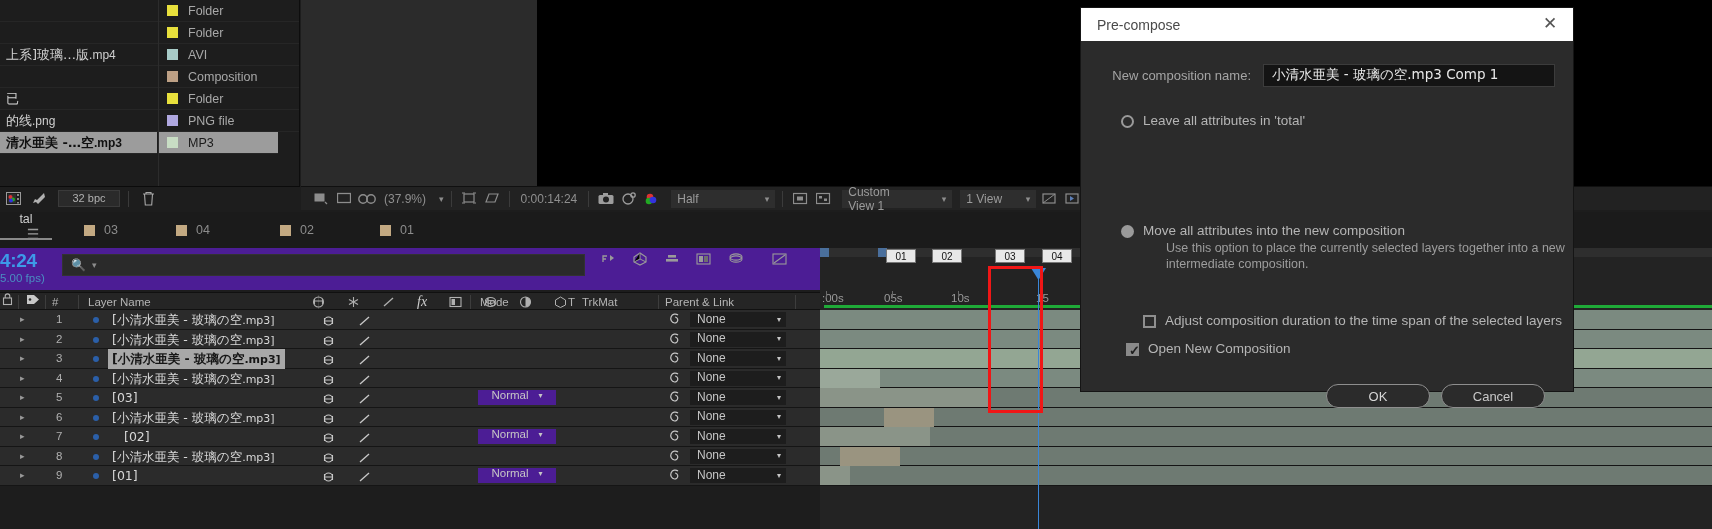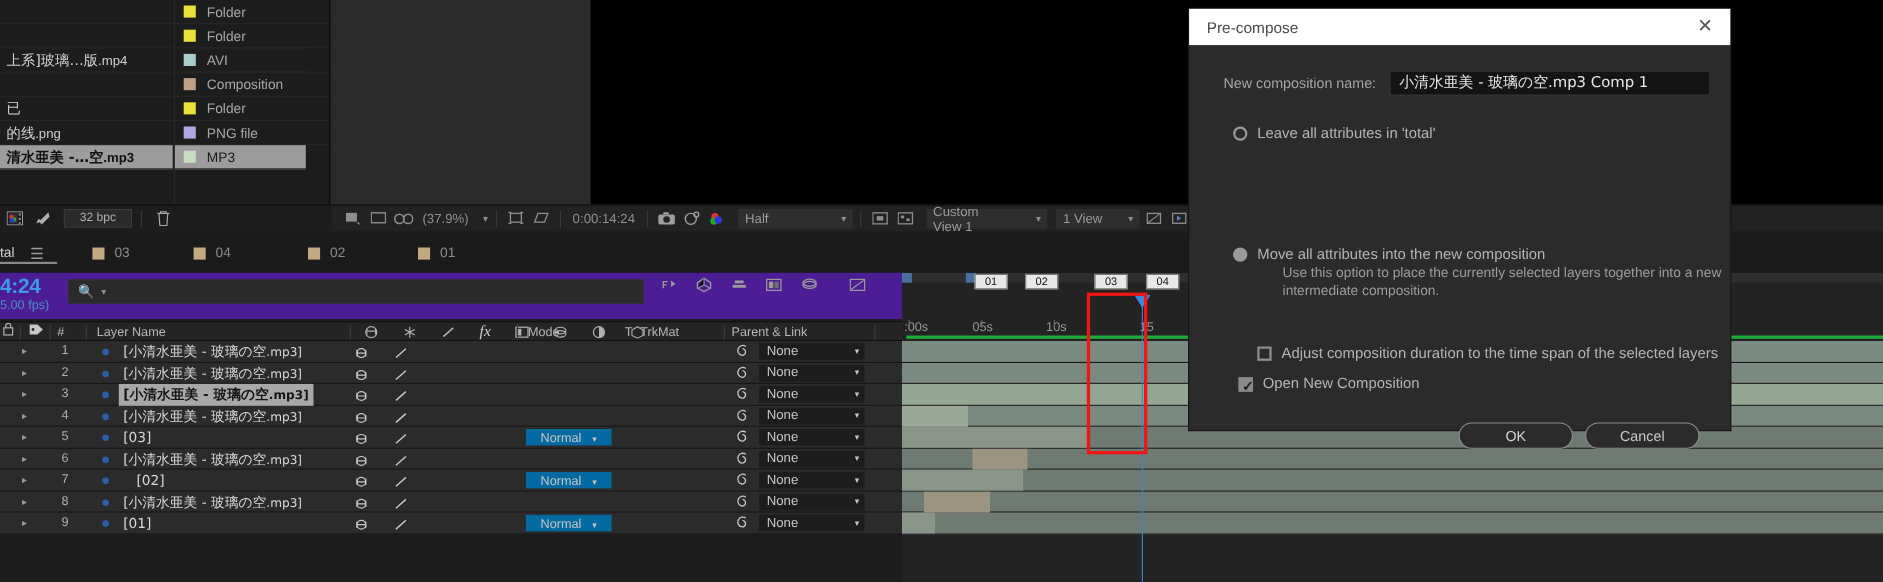--- a/index.html
+++ b/index.html
@@ -66,21 +66,21 @@
   .vt-box { height: 18px; background:#2e2e2e; display:flex; align-items:center; padding: 0 6px; color:#9b9b9b; font-size:12px; }
   .caret { font-size: 9px; color: #8d8d8d; margin-left: 6px; }
   .vt-sep { width:1px; height:16px; background:#3b3b3b; margin:0 4px; }
 
   
   #tl-tabbar {
     position: absolute; left: 0; top: 212px; width: 1712px; height: 36px; background: #1b1b1b;
   }
   .tl-tab { position: absolute; top: 0; height: 36px; display:flex; align-items:center; color:#8c8c8c; font-size:12.5px; }
   .tl-tab .tabsw { width:11px; height:11px; background:#c3a982; margin-right:9px; }
-  .tl-tab.active { color:#cfcfcf; }
+  .tl-tab.active { color:#cfcfcf;flex-direction:column; }
   .tl-tab.active .underline { position:absolute; left:0; right:0; bottom:8px; height:2px; background:#8a8a8a; }
 
   
   #time-row { position: absolute; left: 0; top: 248px; width: 820px; height: 42px; background:#4c1d95; }
   #tc-big { position:absolute; left:0; top:2px; color:#3d9ae8; font-size:19px; font-weight:bold; letter-spacing:-0.3px;}
   #tc-fps { position:absolute; left:0; top:24px; color:#4a8ec2; font-size:11.5px; }
   #search-box {
     position:absolute; left:62px; top:6px; width:523px; height:22px;
     background:#2a2a2a; border:1px solid #323232; display:flex; align-items:center; padding-left:8px;
   }
@@ -99,22 +99,22 @@
   #layer-rows { position:absolute; left:0; top:310px; width:820px; height:219px; }
   .layer-row { position:relative; height:19.5px; border-bottom:1px solid #151515; background:#2b2b2b; }
   .layer-row.sel-name .lname { background:#a8a8a8; color:#161616; font-weight:bold; }
   .lr-cell { position:absolute; top:0; height:19.5px; line-height:19.5px; }
   .twirl { color:#9a9a9a; font-size:9px; }
   .lcolor { width:11px; height:11px; background:#b9ccb4; }
   .lnum { color:#b0b0b0; font-size:11.5px; }
   .lname { padding:0 4px; font-size:12.5px; color:#d8d8d8; white-space:nowrap; font-family:"DejaVu Sans", sans-serif; }
   .lname .ext { font-size:11px; }
   .mode-box {
-    width:78px; height:15px; background:#0369a1; color:#c6c6c6; font-size:11.5px;
-    display:flex; align-items:flex-start; justify-content:center; gap:10px;
+    width:78px; height:15px; background:#4c1d95; color:#c6c6c6; font-size:11.5px;
+    display:flex; align-items:flex-end; justify-content:center; gap:10px;
   }
   .parent-box {
     width:96px; height:15px; background:#1d1d1d; color:#c6c6c6; font-size:12px;
     display:flex; align-items:center; padding-left:7px; justify-content:space-between; padding-right:5px;
   }
   .sq { width:10px; height:10px; background:#3a3a3a; }
   .srcicon { width:12px; height:12px; background:#efefef; border-radius:2px; position:relative; }
   .srcicon:after{ content:''; position:absolute; left:3px; top:3px; width:6px; height:6px; border-radius:50%; background:#2b5fa8;}
 
   
@@ -416,21 +416,21 @@
     <span class="vline" style="left:18px"></span>
     <span class="ch" style="left:26px"><svg width="14" height="13" viewBox="0 0 14 13">
           <path d="M1 2 H8 L13 6.5 L8 11 H1 Z" fill="#c8c8c8"></path>
           <circle cx="4" cy="6.5" r="1.3" fill="#2b2b2b"></circle>
         </svg></span>
     <span class="vline" style="left:45px"></span>
     <span class="ch" style="left:52px">#</span>
     <span class="vline" style="left:78px"></span>
     <span class="ch" style="left:88px">Layer Name</span>
     <span class="vline" style="left:318px"></span>
-    <span class="ch" style="left:331px;display:flex;gap:22px;align-items:center;">
+    <span class="ch" style="left:312px;display:flex;gap:22px;align-items:center;">
       <svg width="13" height="12" viewBox="0 0 13 12">
           <path d="M6.5 1 a4 4 0 0 1 0 10 a4 4 0 0 1 0 -10 z M3 5 h7" fill="none" stroke="#b0b0b0" stroke-width="1.1"></path>
           <path d="M2.5 3 v5 M10.5 3 v5" stroke="#b0b0b0" stroke-width="1.1"></path>
         </svg>
       <svg width="13" height="12" viewBox="0 0 13 12">
           <path d="M6.5 1 v10 M2 3.5 l9 5 M11 3.5 l-9 5" stroke="#b0b0b0" stroke-width="1.1"></path>
         </svg>
       <svg width="13" height="12" viewBox="0 0 13 12">
           <path d="M2 10 L11 2" stroke="#b0b0b0" stroke-width="1.4"></path>
         </svg>

